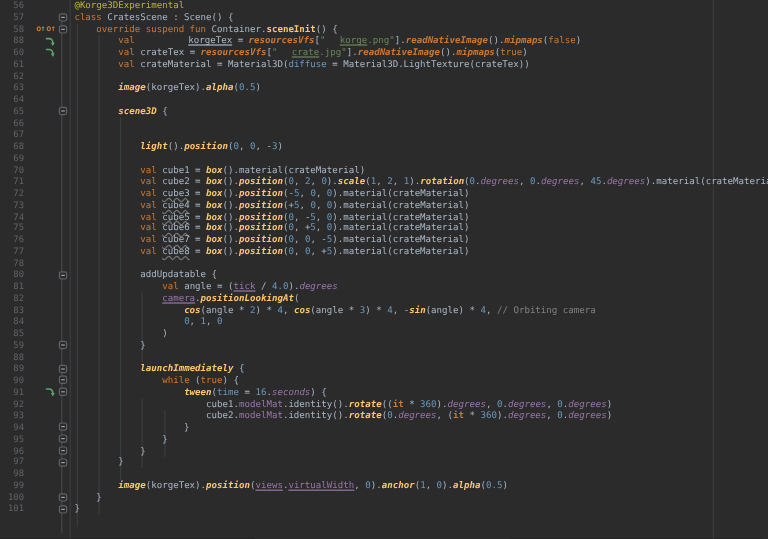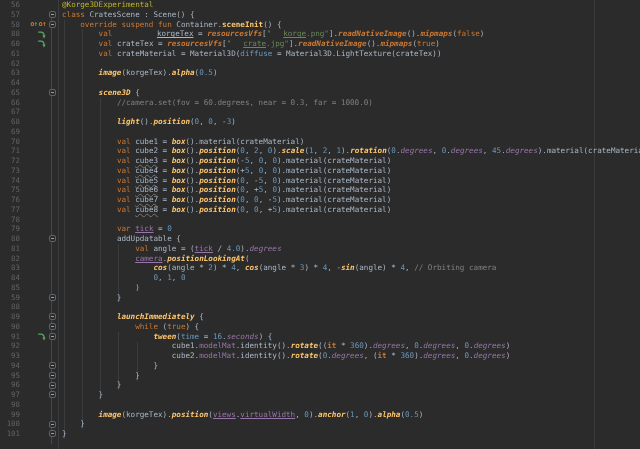--- a/index.html
+++ b/index.html
@@ -76,34 +76,33 @@
           </svg></span><span class="fold"></span><span class="code"><span class="tk-df">        </span><span class="tk-kw">val </span><span class="tk-dfu">korgeTex</span><span class="tk-df"> = </span><span class="tk-oit">resourcesVfs</span><span class="tk-df">[</span><span class="tk-str">"</span><span class="tk-stru">korge</span><span class="tk-str">.png"</span><span class="tk-df">].</span><span class="tk-oit">readNativeImage</span><span class="tk-df">().</span><span class="tk-oit">mipmaps</span><span class="tk-df">(</span><span class="tk-kw">false</span><span class="tk-df">)</span></span></div>
       <div class="code-row"><span class="ln">60</span><span class="ic"><svg width="9" height="9" viewBox="0 0 9 9">
             <path d="M1.2 2.2 H4 a3 3 0 0 1 3 3 V6" fill="none" stroke="#59a869" stroke-width="1.3"></path>
             <path d="M5.4 5.6 H8.6 L7 8.4 Z" fill="#59a869"></path>
           </svg></span><span class="fold"></span><span class="code"><span class="tk-df">        </span><span class="tk-kw">val </span><span class="tk-df">crateTex = </span><span class="tk-oit">resourcesVfs</span><span class="tk-df">[</span><span class="tk-str">"</span><span class="tk-stru">crate</span><span class="tk-str">.jpg"</span><span class="tk-df">].</span><span class="tk-oit">readNativeImage</span><span class="tk-df">().</span><span class="tk-oit">mipmaps</span><span class="tk-df">(</span><span class="tk-kw">true</span><span class="tk-df">)</span></span></div>
       <div class="code-row"><span class="ln">61</span><span class="ic"></span><span class="fold"></span><span class="code"><span class="tk-df">        </span><span class="tk-kw">val </span><span class="tk-df">crateMaterial = Material3D(</span><span class="tk-na">diffuse</span><span class="tk-df"> = Material3D.LightTexture(crateTex))</span></span></div>
       <div class="code-row"><span class="ln">62</span><span class="ic"></span><span class="fold"></span><span class="code"></span></div>
       <div class="code-row"><span class="ln">63</span><span class="ic"></span><span class="fold"></span><span class="code"><span class="tk-df">        </span><span class="tk-fn">image</span><span class="tk-df">(korgeTex).</span><span class="tk-fn">alpha</span><span class="tk-df">(</span><span class="tk-num">0.5</span><span class="tk-df">)</span></span></div>
       <div class="code-row"><span class="ln">64</span><span class="ic"></span><span class="fold"></span><span class="code"></span></div>
       <div class="code-row"><span class="ln">65</span><span class="ic"></span><span class="fold"><span class="fold-box"></span></span><span class="code"><span class="tk-df">        </span><span class="tk-fn">scene3D</span><span class="tk-df"> {</span></span></div>
-      <div class="code-row"><span class="ln">66</span><span class="ic"></span><span class="fold"></span><span class="code"><span class="tk-df">            </span><span class="tk-cm">//camera.set(fov = 60.degrees, near = 0.3, far = 1000.0)</span></span></div>
+      <div class="code-row"><span class="ln">66</span><span class="ic"></span><span class="fold"></span><span class="code"><span class="tk-df">            </span></span></div>
       <div class="code-row"><span class="ln">67</span><span class="ic"></span><span class="fold"></span><span class="code"></span></div>
       <div class="code-row"><span class="ln">68</span><span class="ic"></span><span class="fold"></span><span class="code"><span class="tk-df">            </span><span class="tk-fn">light</span><span class="tk-df">().</span><span class="tk-fn">position</span><span class="tk-df">(</span><span class="tk-num">0</span><span class="tk-df">, </span><span class="tk-num">0</span><span class="tk-df">, -</span><span class="tk-num">3</span><span class="tk-df">)</span></span></div>
       <div class="code-row"><span class="ln">69</span><span class="ic"></span><span class="fold"></span><span class="code"></span></div>
       <div class="code-row"><span class="ln">70</span><span class="ic"></span><span class="fold"></span><span class="code"><span class="tk-df">            </span><span class="tk-kw">val </span><span class="tk-df">cube1 = </span><span class="tk-fn">box</span><span class="tk-df">().material(crateMaterial)</span></span></div>
       <div class="code-row"><span class="ln">71</span><span class="ic"></span><span class="fold"></span><span class="code"><span class="tk-df">            </span><span class="tk-kw">val </span><span class="tk-df">cube2 = </span><span class="tk-fn">box</span><span class="tk-df">().</span><span class="tk-fn">position</span><span class="tk-df">(</span><span class="tk-num">0</span><span class="tk-df">, </span><span class="tk-num">2</span><span class="tk-df">, </span><span class="tk-num">0</span><span class="tk-df">).</span><span class="tk-fn">scale</span><span class="tk-df">(</span><span class="tk-num">1</span><span class="tk-df">, </span><span class="tk-num">2</span><span class="tk-df">, </span><span class="tk-num">1</span><span class="tk-df">).</span><span class="tk-fn">rotation</span><span class="tk-df">(</span><span class="tk-num">0</span><span class="tk-df">.</span><span class="tk-propi">degrees</span><span class="tk-df">, </span><span class="tk-num">0</span><span class="tk-df">.</span><span class="tk-propi">degrees</span><span class="tk-df">, </span><span class="tk-num">45</span><span class="tk-df">.</span><span class="tk-propi">degrees</span><span class="tk-df">).material(crateMaterial)</span></span></div>
       <div class="code-row"><span class="ln">72</span><span class="ic"></span><span class="fold"></span><span class="code"><span class="tk-df">            </span><span class="tk-kw">val </span><span class="tk-wv">cube3</span><span class="tk-df"> = </span><span class="tk-fn">box</span><span class="tk-df">().</span><span class="tk-fn">position</span><span class="tk-df">(-</span><span class="tk-num">5</span><span class="tk-df">, </span><span class="tk-num">0</span><span class="tk-df">, </span><span class="tk-num">0</span><span class="tk-df">).material(crateMaterial)</span></span></div>
       <div class="code-row"><span class="ln">73</span><span class="ic"></span><span class="fold"></span><span class="code"><span class="tk-df">            </span><span class="tk-kw">val </span><span class="tk-wv">cube4</span><span class="tk-df"> = </span><span class="tk-fn">box</span><span class="tk-df">().</span><span class="tk-fn">position</span><span class="tk-df">(+</span><span class="tk-num">5</span><span class="tk-df">, </span><span class="tk-num">0</span><span class="tk-df">, </span><span class="tk-num">0</span><span class="tk-df">).material(crateMaterial)</span></span></div>
       <div class="code-row"><span class="ln">74</span><span class="ic"></span><span class="fold"></span><span class="code"><span class="tk-df">            </span><span class="tk-kw">val </span><span class="tk-wv">cube5</span><span class="tk-df"> = </span><span class="tk-fn">box</span><span class="tk-df">().</span><span class="tk-fn">position</span><span class="tk-df">(</span><span class="tk-num">0</span><span class="tk-df">, -</span><span class="tk-num">5</span><span class="tk-df">, </span><span class="tk-num">0</span><span class="tk-df">).material(crateMaterial)</span></span></div>
       <div class="code-row"><span class="ln">75</span><span class="ic"></span><span class="fold"></span><span class="code"><span class="tk-df">            </span><span class="tk-kw">val </span><span class="tk-wv">cube6</span><span class="tk-df"> = </span><span class="tk-fn">box</span><span class="tk-df">().</span><span class="tk-fn">position</span><span class="tk-df">(</span><span class="tk-num">0</span><span class="tk-df">, +</span><span class="tk-num">5</span><span class="tk-df">, </span><span class="tk-num">0</span><span class="tk-df">).material(crateMaterial)</span></span></div>
       <div class="code-row"><span class="ln">76</span><span class="ic"></span><span class="fold"></span><span class="code"><span class="tk-df">            </span><span class="tk-kw">val </span><span class="tk-wv">cube7</span><span class="tk-df"> = </span><span class="tk-fn">box</span><span class="tk-df">().</span><span class="tk-fn">position</span><span class="tk-df">(</span><span class="tk-num">0</span><span class="tk-df">, </span><span class="tk-num">0</span><span class="tk-df">, -</span><span class="tk-num">5</span><span class="tk-df">).material(crateMaterial)</span></span></div>
       <div class="code-row"><span class="ln">77</span><span class="ic"></span><span class="fold"></span><span class="code"><span class="tk-df">            </span><span class="tk-kw">val </span><span class="tk-wv">cube8</span><span class="tk-df"> = </span><span class="tk-fn">box</span><span class="tk-df">().</span><span class="tk-fn">position</span><span class="tk-df">(</span><span class="tk-num">0</span><span class="tk-df">, </span><span class="tk-num">0</span><span class="tk-df">, +</span><span class="tk-num">5</span><span class="tk-df">).material(crateMaterial)</span></span></div>
       <div class="code-row"><span class="ln">78</span><span class="ic"></span><span class="fold"></span><span class="code"></span></div>
-      <div class="code-row"><span class="ln">79</span><span class="ic"></span><span class="fold"></span><span class="code"><span class="tk-df">            </span><span class="tk-kw">var </span><span class="tk-propu">tick</span><span class="tk-df"> = </span><span class="tk-num">0</span></span></div>
       <div class="code-row"><span class="ln">80</span><span class="ic"></span><span class="fold"><span class="fold-box"></span></span><span class="code"><span class="tk-df">            </span><span class="tk-df">addUpdatable {</span></span></div>
       <div class="code-row"><span class="ln">81</span><span class="ic"></span><span class="fold"></span><span class="code"><span class="tk-df">                </span><span class="tk-kw">val </span><span class="tk-df">angle = (</span><span class="tk-propu">tick</span><span class="tk-df"> / </span><span class="tk-num">4.0</span><span class="tk-df">).</span><span class="tk-propi">degrees</span></span></div>
       <div class="code-row"><span class="ln">82</span><span class="ic"></span><span class="fold"></span><span class="code"><span class="tk-df">                </span><span class="tk-propu">camera</span><span class="tk-df">.</span><span class="tk-fn">positionLookingAt</span><span class="tk-df">(</span></span></div>
       <div class="code-row"><span class="ln">83</span><span class="ic"></span><span class="fold"></span><span class="code"><span class="tk-df">                    </span><span class="tk-fn">cos</span><span class="tk-df">(angle * </span><span class="tk-num">2</span><span class="tk-df">) * </span><span class="tk-num">4</span><span class="tk-df">, </span><span class="tk-fn">cos</span><span class="tk-df">(angle * </span><span class="tk-num">3</span><span class="tk-df">) * </span><span class="tk-num">4</span><span class="tk-df">, -</span><span class="tk-fn">sin</span><span class="tk-df">(angle) * </span><span class="tk-num">4</span><span class="tk-df">, </span><span class="tk-cm">// Orbiting camera</span></span></div>
       <div class="code-row"><span class="ln">84</span><span class="ic"></span><span class="fold"></span><span class="code"><span class="tk-df">                    </span><span class="tk-num">0</span><span class="tk-df">, </span><span class="tk-num">1</span><span class="tk-df">, </span><span class="tk-num">0</span></span></div>
       <div class="code-row"><span class="ln">85</span><span class="ic"></span><span class="fold"></span><span class="code"><span class="tk-df">                </span><span class="tk-df">)</span></span></div>
       <div class="code-row"><span class="ln">59</span><span class="ic"></span><span class="fold"><span class="fold-box"></span></span><span class="code"><span class="tk-df">            }</span></span></div>
       <div class="code-row"><span class="ln">88</span><span class="ic"></span><span class="fold"></span><span class="code"></span></div>
       <div class="code-row"><span class="ln">89</span><span class="ic"></span><span class="fold"><span class="fold-box"></span></span><span class="code"><span class="tk-df">            </span><span class="tk-fn">launchImmediately</span><span class="tk-df"> {</span></span></div>
       <div class="code-row"><span class="ln">90</span><span class="ic"></span><span class="fold"><span class="fold-box"></span></span><span class="code"><span class="tk-df">                </span><span class="tk-kw">while</span><span class="tk-df"> (</span><span class="tk-kw">true</span><span class="tk-df">) {</span></span></div>

